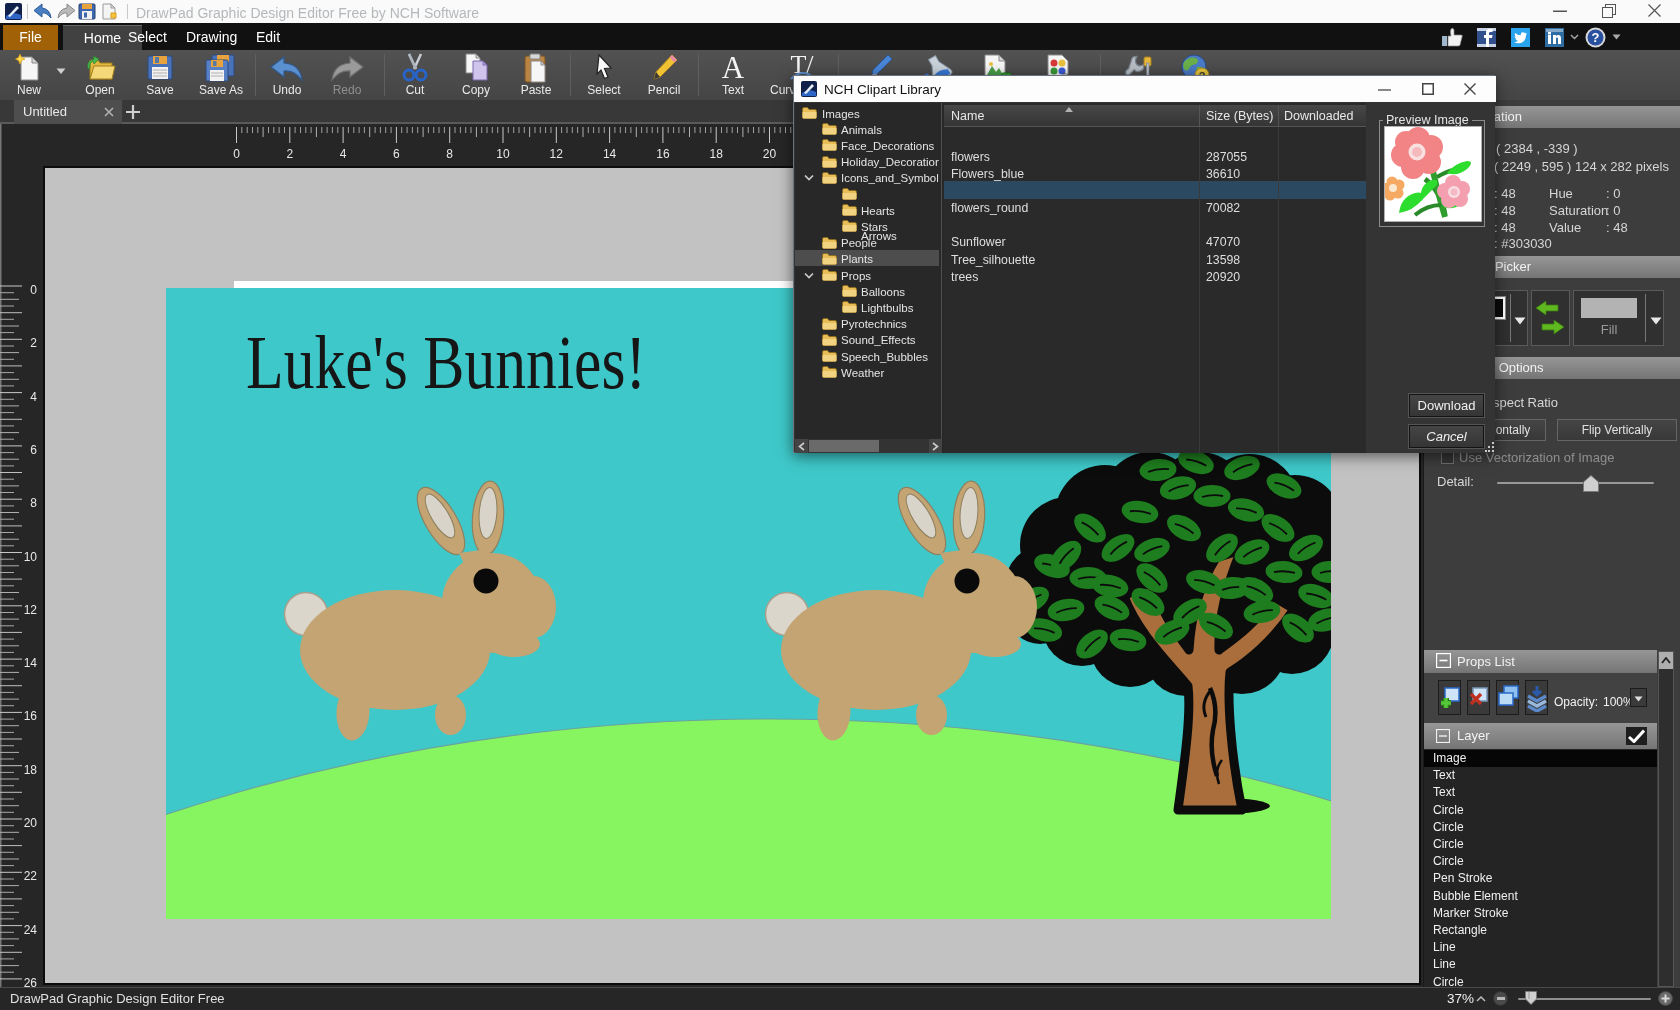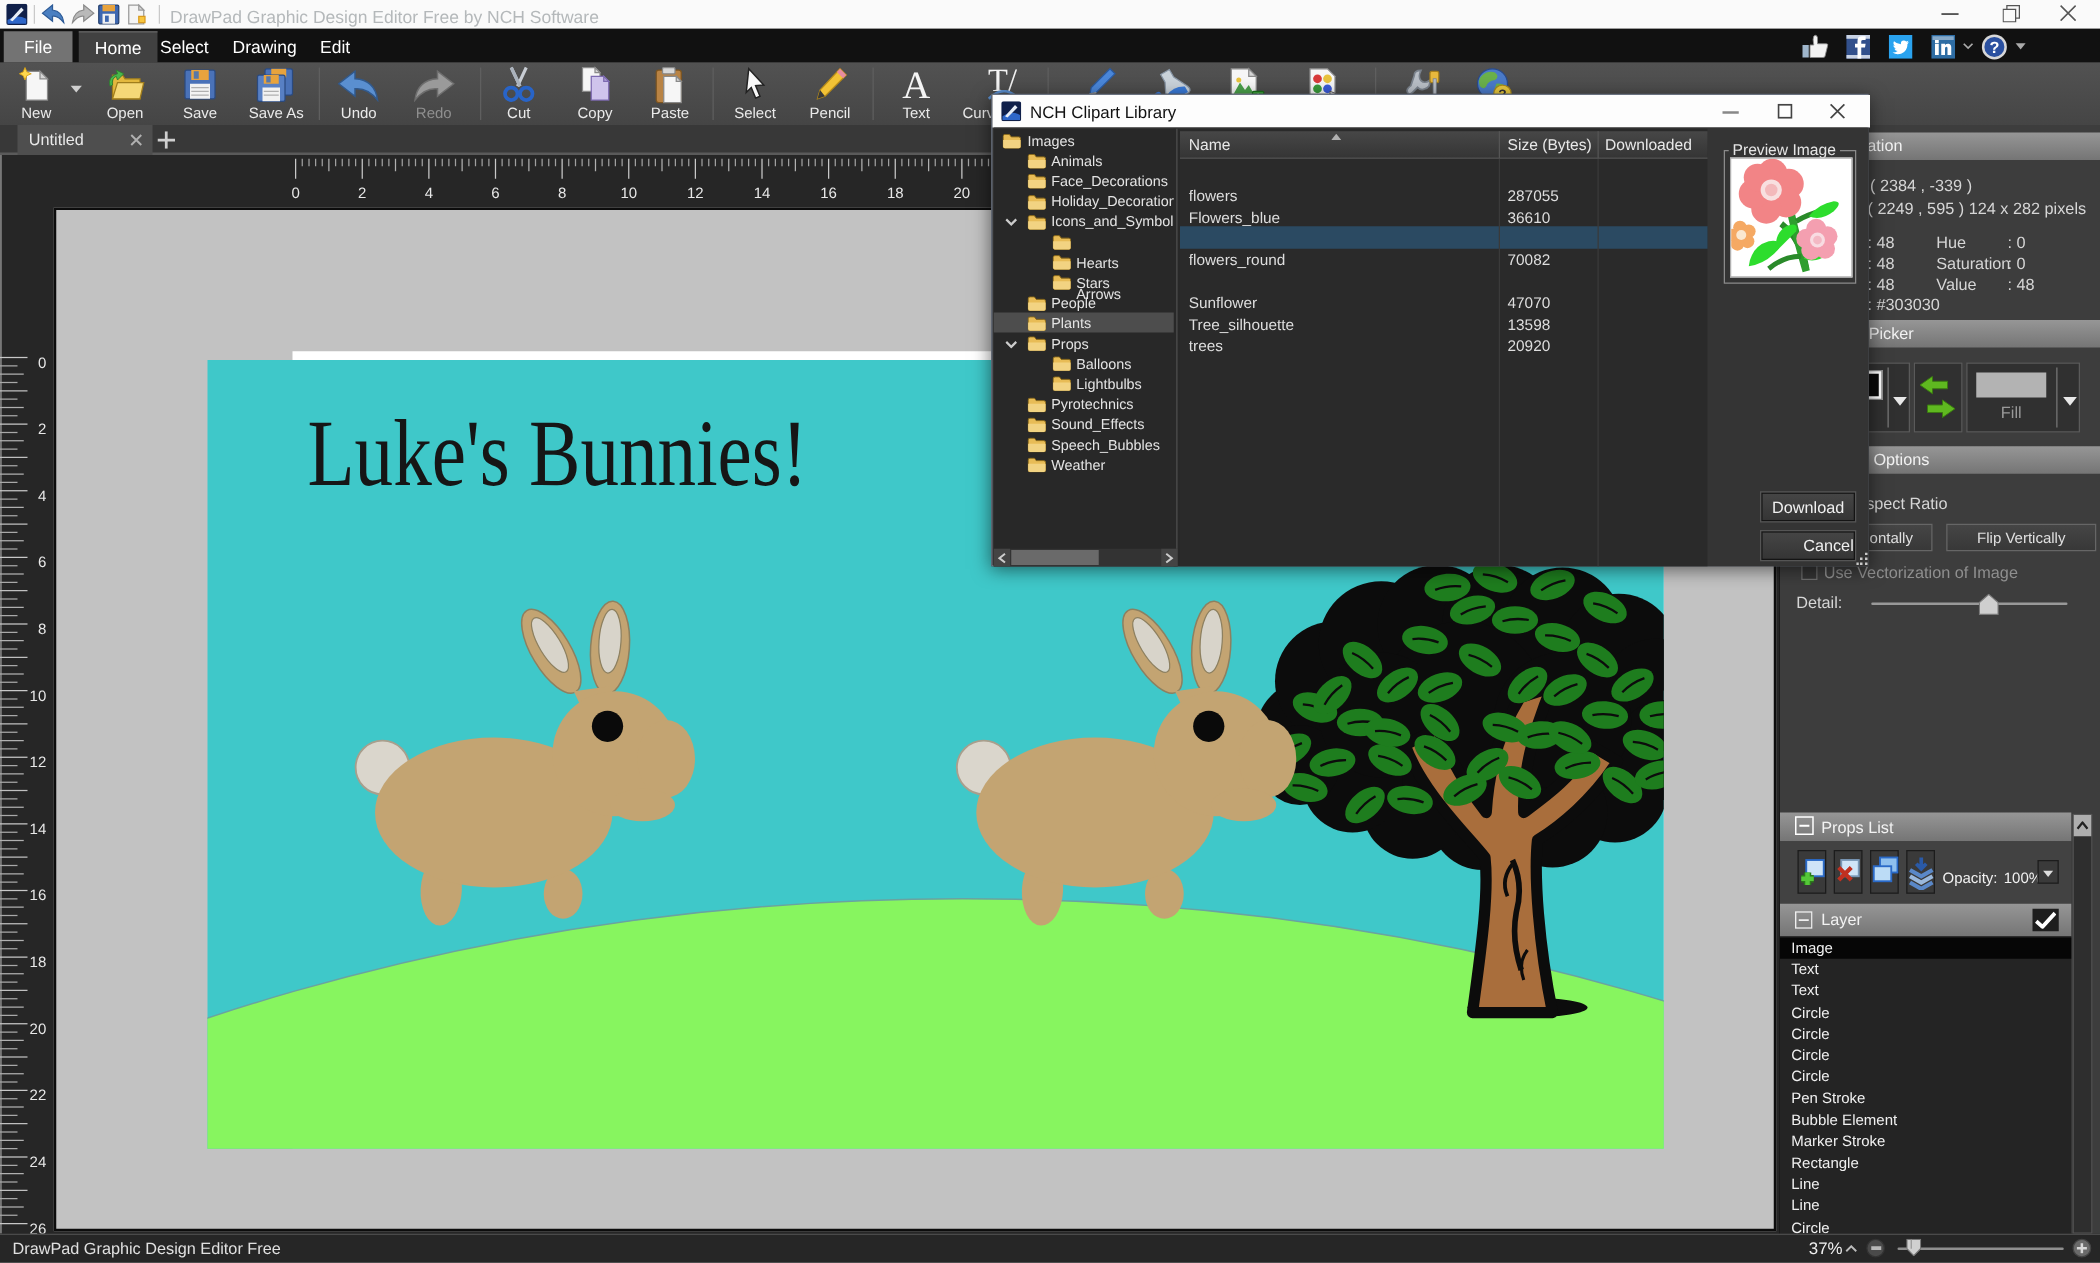--- a/index.html
+++ b/index.html
@@ -5,22 +5,22 @@
 * { margin:0; padding:0; box-sizing:border-box; }
 html,body { width:1680px; height:1010px; overflow:hidden; background:#3d3d3d; font-family:"Liberation Sans", sans-serif; }
 .abs { position:absolute; }
 #app { position:relative; width:1680px; height:1010px; }
 
 #titlebar { left:0; top:0; width:1680px; height:23px; background:#fafafa; }
 #titletext { left:136px; top:5px; font-size:14px; color:#b4b8ba; }
 .tsep { top:4px; width:1px; height:15px; background:#c9c9c9; }
 
 #menubar { left:0; top:23px; width:1680px; height:27px; background:#111111; }
-#filebtn { left:3px; top:25px; width:55px; height:25px; background:#737373; color:#fff; font-size:14px; text-align:center; line-height:25px; }
-#homebtn { left:63px; top:25px; width:63px; height:25px; background:#414141; color:#fff; font-size:14px; text-align:center; line-height:25px; border-top:1px solid #666;}
+#filebtn { left:3px; top:25px; width:55px; height:25px; background:#a16207; color:#fff; font-size:14px; text-align:center; line-height:25px; }
+#homebtn { left:63px; top:25px; width:79px; height:25px; background:#414141; color:#fff; font-size:14px; text-align:center; line-height:25px; border-top:1px solid #666;}
 .menuitem { top:2px; height:25px; color:#fff; font-size:14px; line-height:25px; }
 
 #ribbon { left:0; top:50px; width:1680px; height:50px; background:linear-gradient(#525252,#454545); }
 .rlabel { position:absolute; top:33px; font-size:12px; color:#eaeaea; text-align:center; }
 .rsep { position:absolute; top:4px; width:1px; height:42px; background:#5f5f5f; }
 .ricon { position:absolute; top:3px; }
 
 #tabbar { left:0; top:100px; width:1680px; height:24px; background:#383838; border-bottom:2px solid #5a5a5a; }
 #tab1 { left:14px; top:100px; width:108px; height:24px; background:#4e4e4e; color:#e8e8e8; font-size:13px; line-height:24px; padding-left:9px; }
 
@@ -1187,21 +1187,21 @@
           <circle cx="77" cy="62" r="8"></circle>
           <circle cx="75" cy="72" r="8"></circle>
           <circle cx="64" cy="73" r="8"></circle>
           <circle cx="60" cy="64" r="8"></circle>
    </g>
    <circle cx="69" cy="65" r="6" fill="#f8dce2"></circle>
    <circle cx="69" cy="65" r="3.5" fill="#f3b9c4"></circle>
   </svg>
 
   <div class="abs" style="left:615px; top:318px; width:75px; height:23px; background:linear-gradient(#454545,#353535); border:1px solid #141414; outline:1px solid #555; color:#f0f0f0; font-size:13px; text-align:center; line-height:22px;">Download</div>
-  <div class="abs" style="left:615px; top:349px; width:75px; height:23px; background:linear-gradient(#454545,#353535); border:1px solid #141414; outline:1px solid #555; color:#f0f0f0; font-size:13px; text-align:right; line-height:22px;">Cancel</div>
+  <div class="abs" style="left:615px; top:349px; width:75px; height:23px; background:linear-gradient(#454545,#353535); border:1px solid #141414; outline:1px solid #555; color:#f0f0f0; font-size:13px; text-align:center; line-height:22px;font-style:italic;">Cancel</div>
   <svg class="abs" style="left:691px; top:366px;" width="10" height="10">
    <g fill="#c8c8c8">
           <rect x="7" y="0" width="2" height="2"></rect>
           <rect x="7" y="4" width="2" height="2"></rect>
           <rect x="7" y="8" width="2" height="2"></rect>
           <rect x="3" y="4" width="2" height="2"></rect>
           <rect x="3" y="8" width="2" height="2"></rect>
           <rect x="0" y="8" width="2" height="2"></rect>
         </g>
   </svg>

